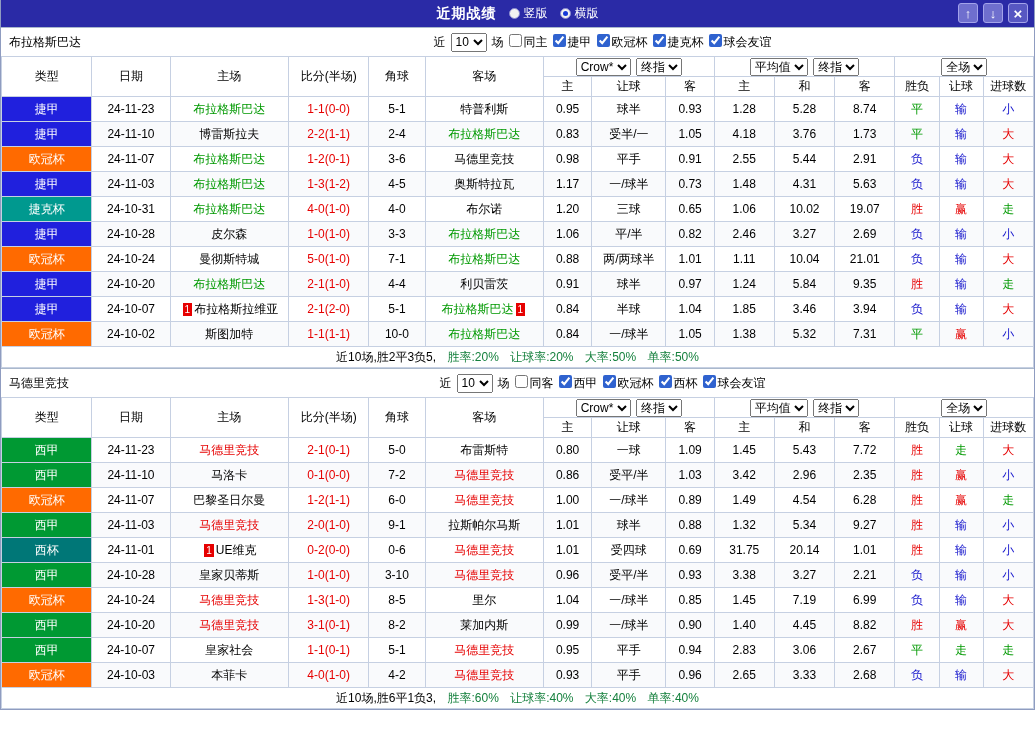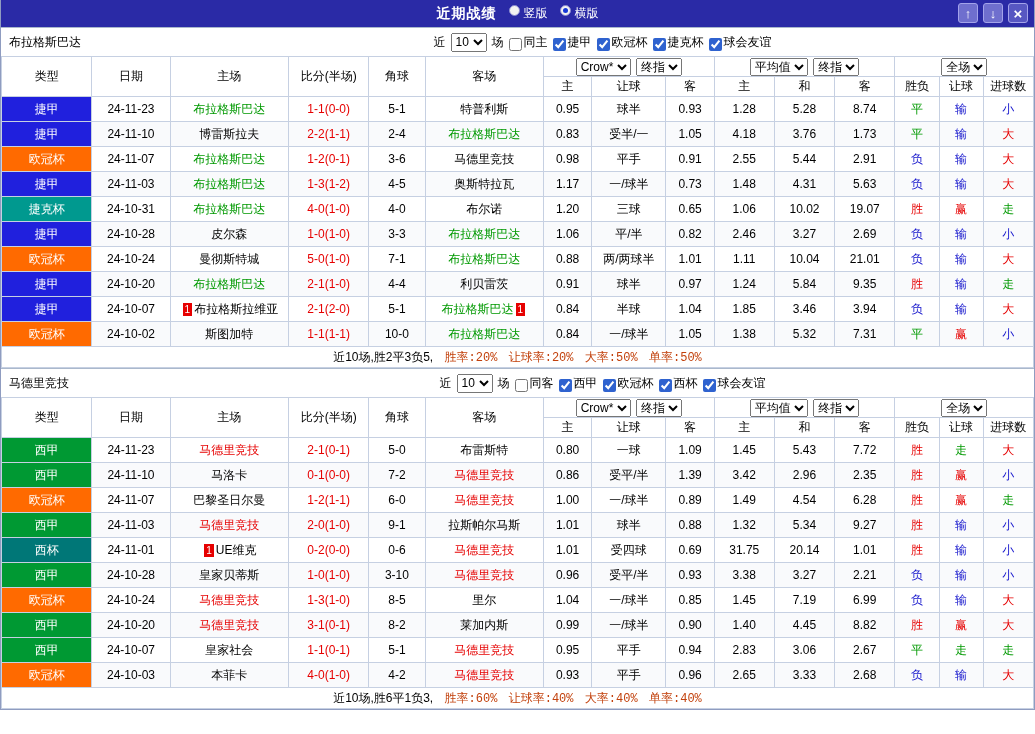--- a/index.html
+++ b/index.html
@@ -4,50 +4,50 @@
 <style>
   * { box-sizing: border-box; }
   html,body { margin:0; padding:0; background:#fff; }
   body { width:1035px; font-family:"Liberation Sans","DejaVu Sans",sans-serif; font-size:12px; color:#000; }
   .page { width:1035px; border:1px solid #8f9cc0; border-top:none; }
 
   
   .titlebar { position:relative; height:27px; background:#2a2aa6; color:#fff; display:flex; align-items:center; }
   .titlebar-center { margin:0 auto; display:flex; align-items:center; gap:12px;font-family:Liberation Serif, serif; }
   .title { font-weight:bold; font-size:14px; letter-spacing:1px; }
-  .radio-opt { display:flex; gap:4px; cursor:pointer; font-size:12px; }
+  .radio-opt { display:flex; align-items:center; gap:4px; cursor:pointer; font-size:12px; }
   .radio { width:11px; height:11px; border-radius:50%; background:#f2f2f2; border:1px solid #8a8ad0; position:relative; display:inline-block; }
   .radio.selected::after { content:""; position:absolute; left:2px; top:2px; width:5px; height:5px; border-radius:50%; background:#1538d8; }
   .titlebar-buttons { position:absolute; right:6px; top:3px; display:flex; gap:5px; }
   .tbtn { width:20px; height:20px; background:#6f6fce; border:1px solid #a3a3ea; border-radius:3px; color:#fff; display:flex; align-items:center; justify-content:center; cursor:pointer; }
   .tbtn span { font-size:13px; line-height:1; }
   .tbtn.close { background:#5757c2; }
   .tbtn.close span { font-size:15px; font-weight:bold; }
 
   
   .section-header { position:relative; height:29px; display:flex; align-items:center; justify-content:center; background:#fff; border-top:1px solid #aab8cc; }
   .team-name { position:absolute; left:8px; color:#000; }
   .filters { display:flex; align-items:center; gap:5px; margin-left:170px; }
   .filters .sel { height:19px; font-size:12px; padding:0; }
-  .chk { display:flex; align-items:flex-end; gap:2px; cursor:pointer; }
+  .chk { display:flex; align-items:flex-start; gap:2px; cursor:pointer; }
   .chk input { width:13px; height:13px; margin:0; accent-color:#2f62cf; }
 
   
   table.grid { width:100%; border-collapse:collapse; table-layout:fixed; }
   .grid th, .grid td { border:1px solid #c6d0e2; text-align:center; padding:0; white-space:nowrap; overflow:hidden; font-size:12px; font-weight:normal; }
   .grid thead th { height:20px; background:#fff; }
   .grid thead .selcell select { height:18px; font-size:12px; margin:0 1px; padding:0; }
   .grid tbody td { height:25px; }
   .grid tbody tr:nth-child(even) { background:#f9fafc; }
   td.league { color:#fff; }
   td.date { color:#000; }
   td.score { color:#e60000; }
   .flag { display:inline-block; background:#e60000; color:#fff; font-size:10px; line-height:13px; height:13px; padding:0 2px; margin:0 2px; vertical-align:middle; }
   td.foot { height:21px; border-left:1px solid #c6d0e2; }
-  .f-stats { color:#c2410c; margin-left:8px;font-family:Liberation Mono, monospace; }
+  .f-stats { color:#15803d; margin-left:8px; }
 </style>
 </head>
 <body>
 
 <div class="page">
 
   <div class="titlebar">
     <div class="titlebar-center">
       <span class="title">近期战绩</span>
       <label class="radio-opt">
@@ -445,21 +445,21 @@
 
   <tr>
     <td class="league" style="background: rgb(0, 153, 51);">西甲</td>
     <td class="date">24-11-10</td>
     <td class="team"><span>马洛卡</span></td>
     <td class="score">0-1(0-0)</td>
     <td class="corner">7-2</td>
     <td class="team"><span style="color: rgb(230, 0, 0);">马德里竞技</span></td>
     <td>0.86</td>
     <td>受平/半</td>
-    <td>1.39</td>
+    <td>1.03</td>
     <td>3.42</td>
     <td>2.96</td>
     <td>2.35</td>
     <td class="verdict" style="color: rgb(230, 0, 0);">胜</td>
     <td class="verdict" style="color: rgb(230, 0, 0);">赢</td>
     <td class="verdict" style="color: rgb(20, 20, 204);">小</td>
   </tr>
 
   <tr>
     <td class="league" style="background: rgb(255, 106, 0);">欧冠杯</td>

